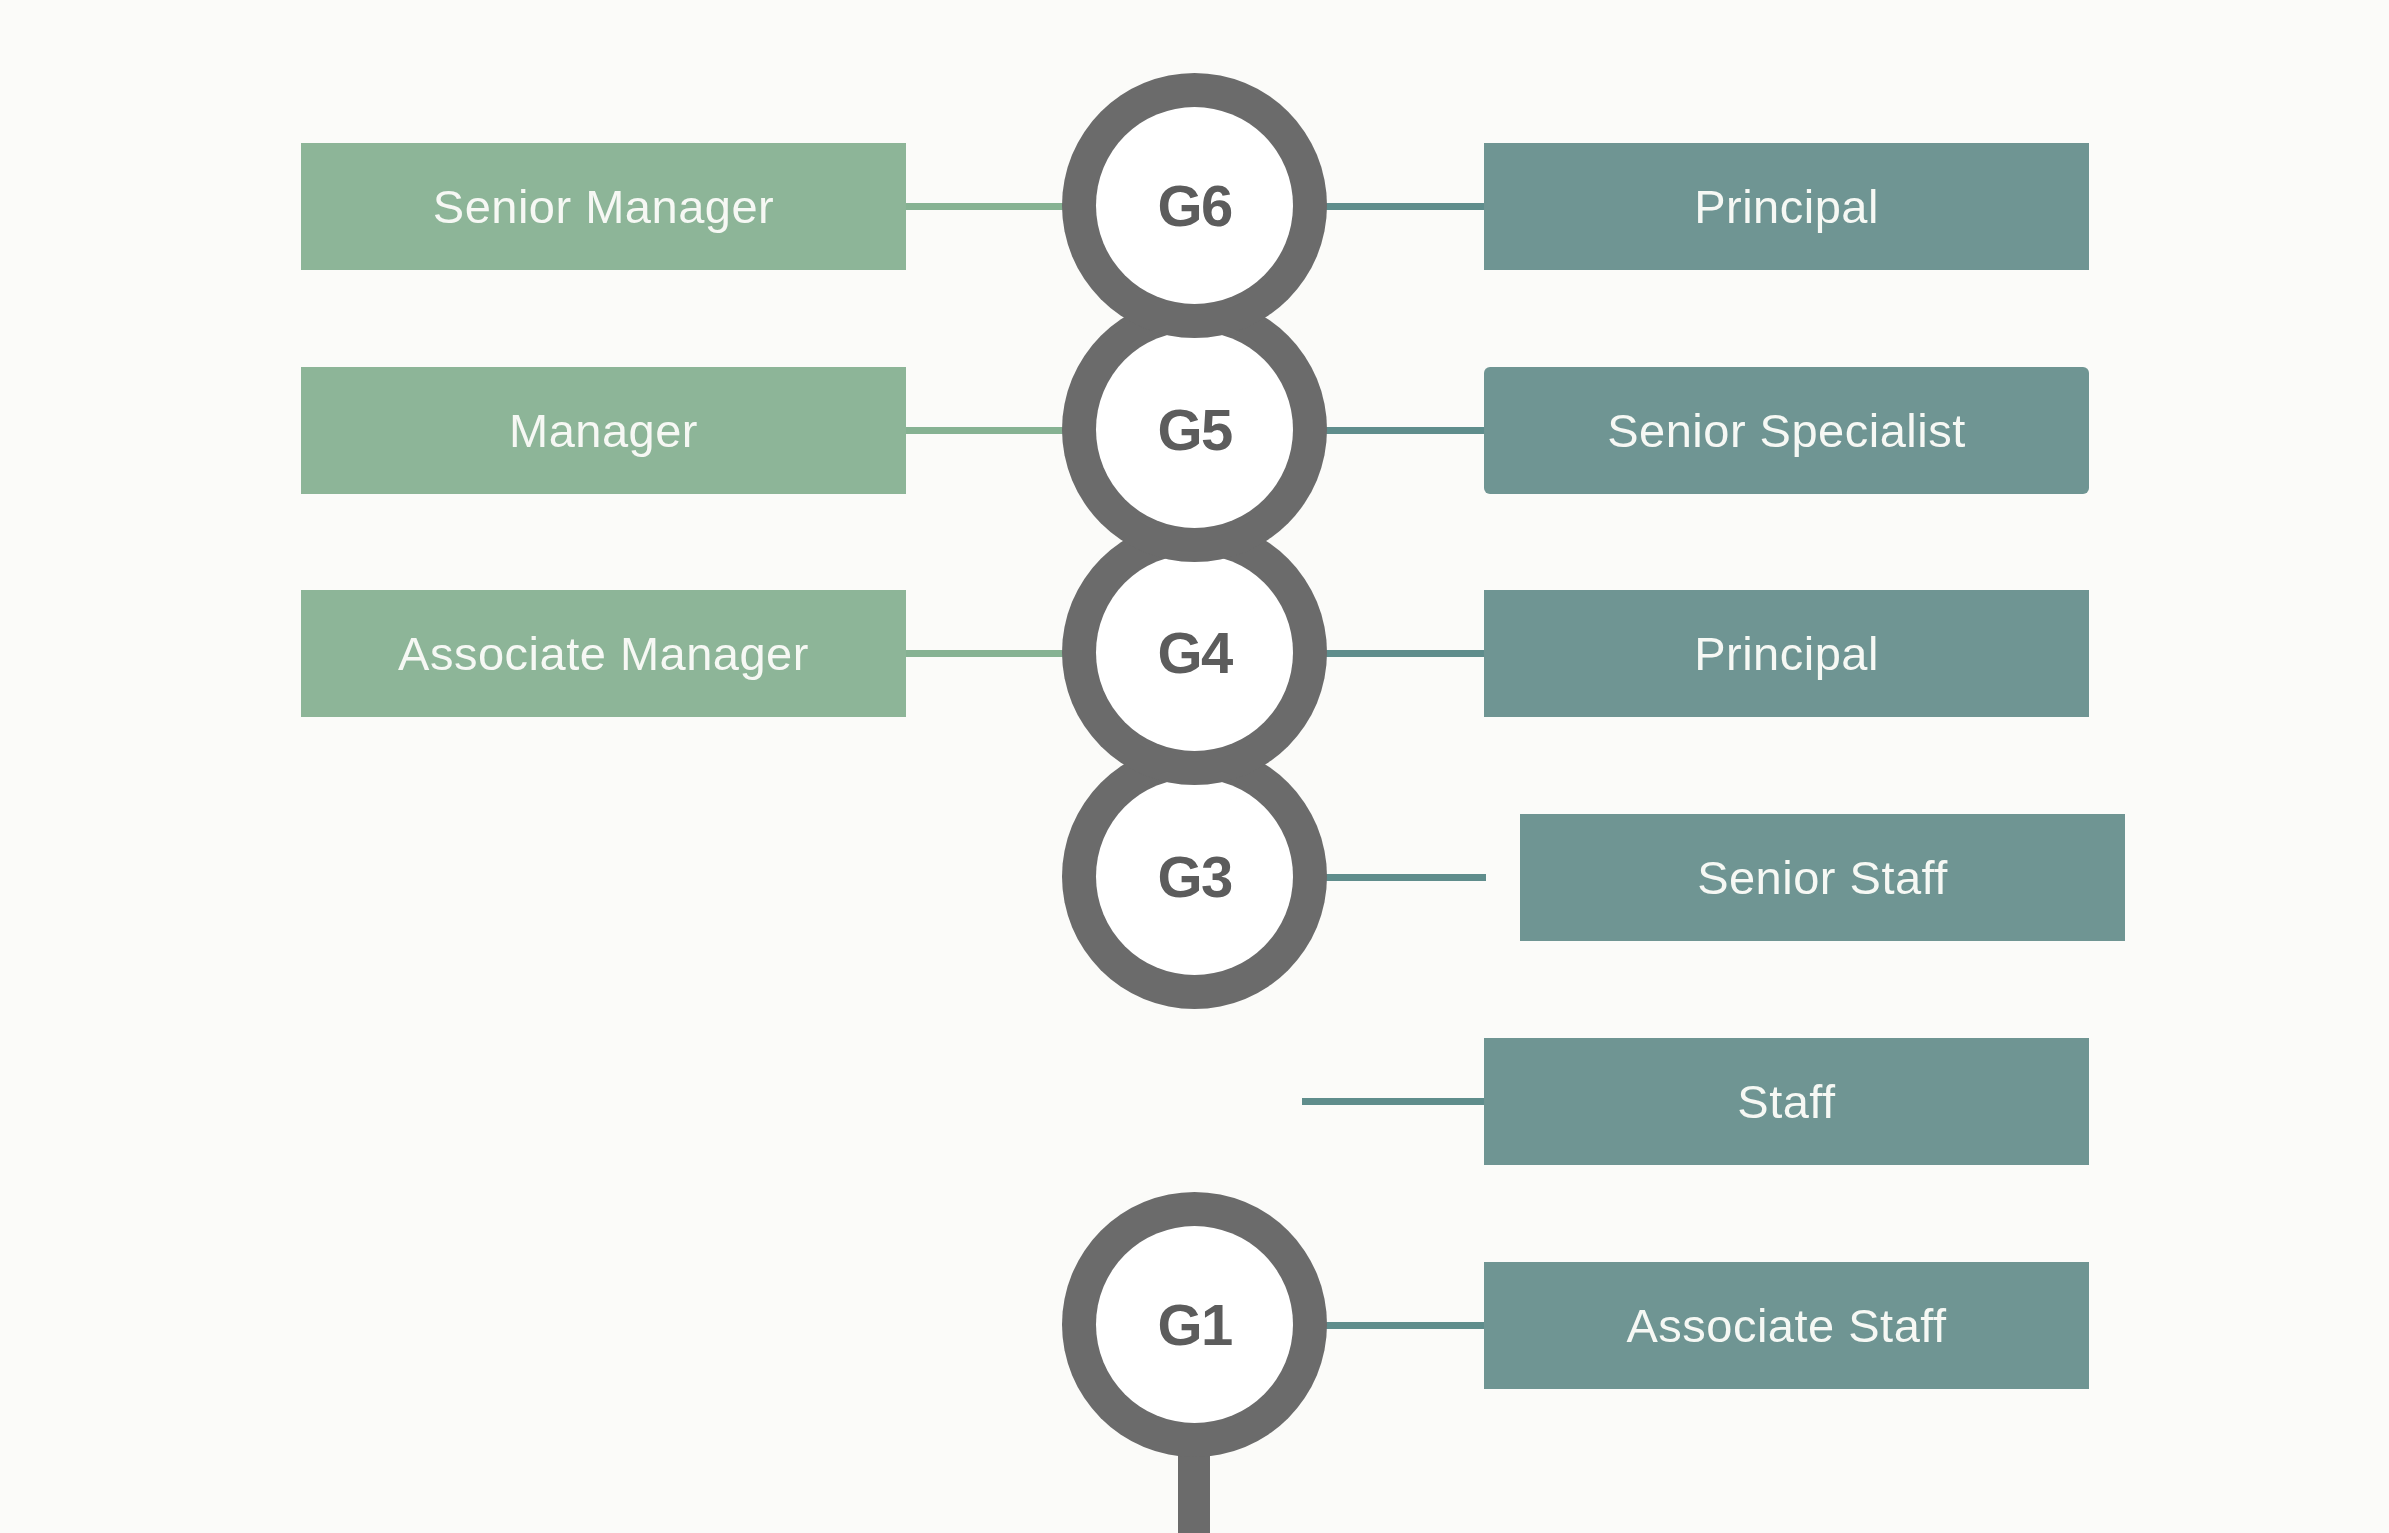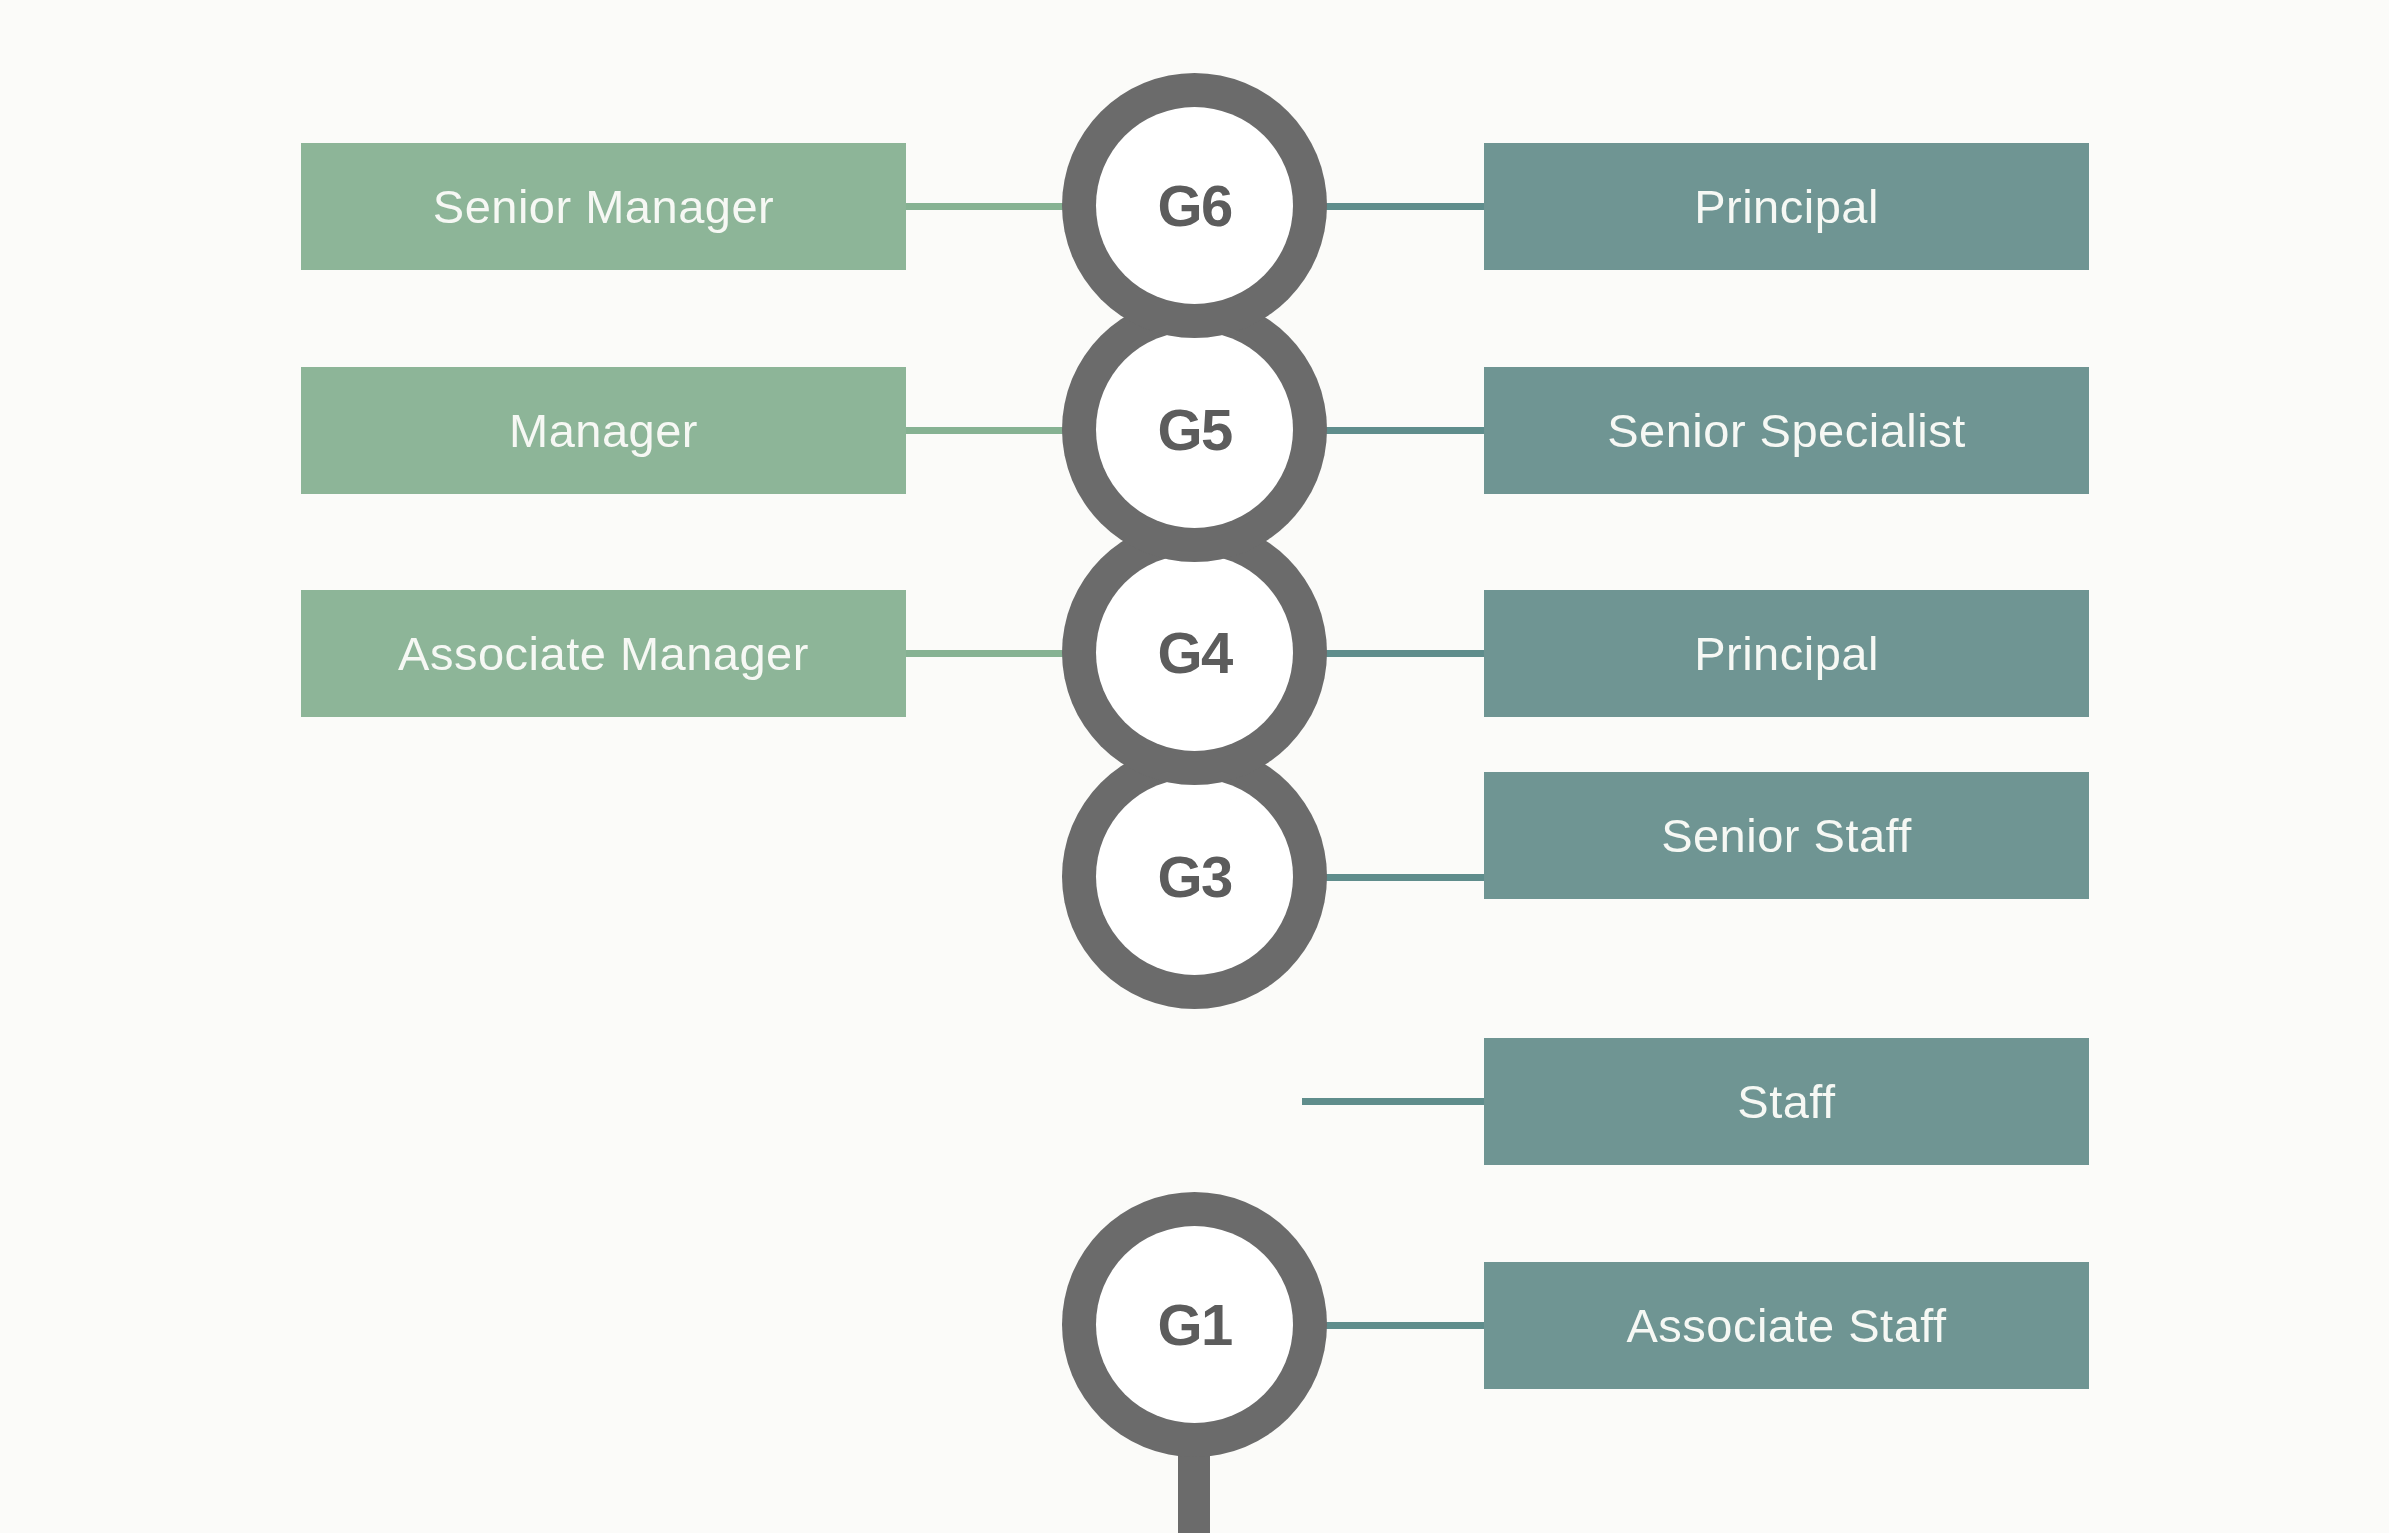--- a/index.html
+++ b/index.html
@@ -93,21 +93,21 @@
     <div class="node-inner">
         <span>G6</span>
       </div>
   </div>
 
   <div class="connector left" style="left:903px; width:184px; top:427px;"></div>
   <div class="connector right" style="left:1302px; width:184px; top:427px;"></div>
   <div class="box left" style="top:367px;">
     <span>Manager</span>
   </div>
-  <div class="box right" style="top:367px;">
+  <div class="box right" style="top:367px;border-radius:6px;">
     <span>Senior Specialist</span>
   </div>
   <div class="node" style="top:297px; z-index:5;">
     <div class="node-inner">
         <span>G5</span>
       </div>
   </div>
 
   <div class="connector left" style="left:903px; width:184px; top:650px;"></div>
   <div class="connector right" style="left:1302px; width:184px; top:650px;"></div>
@@ -117,21 +117,21 @@
   <div class="box right" style="top:590px;">
     <span>Principal</span>
   </div>
   <div class="node" style="top:520px; z-index:4;">
     <div class="node-inner">
         <span>G4</span>
       </div>
   </div>
 
   <div class="connector right" style="left:1302px; width:184px; top:874px;"></div>
-  <div class="box right" style="top:772px;">
+  <div class="box right" style="top:814px;margin-left:36px;">
     <span>Senior Staff</span>
   </div>
   <div class="node" style="top:744px; z-index:3;">
     <div class="node-inner">
         <span>G3</span>
       </div>
   </div>
 
   <div class="connector right" style="left:1302px; width:184px; top:1098px;"></div>
   <div class="box right" style="top:1038px;">

